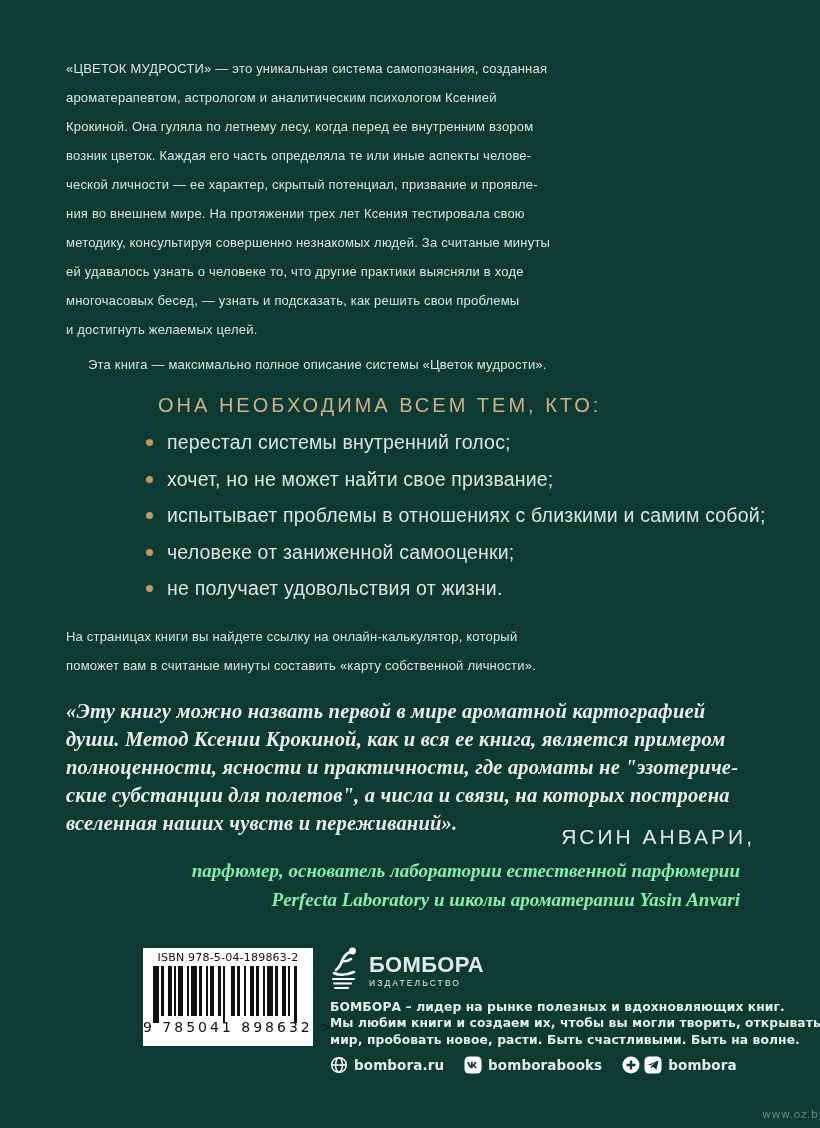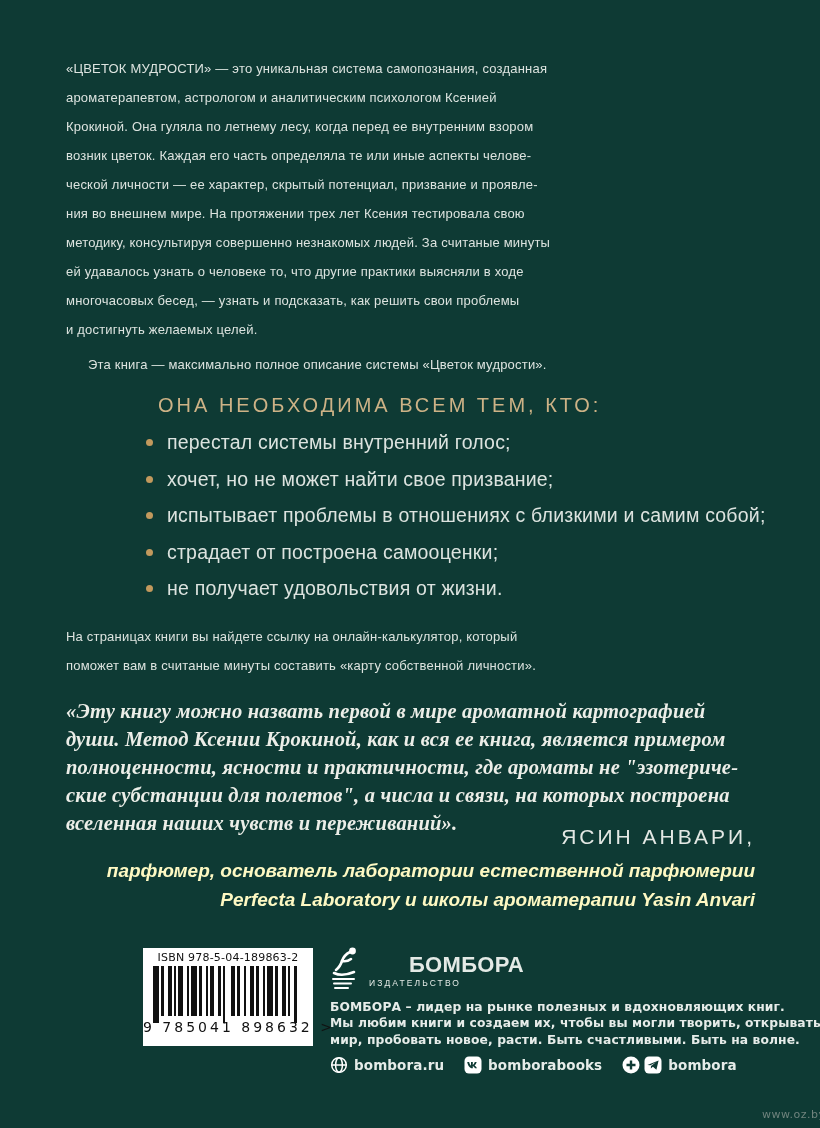--- a/index.html
+++ b/index.html
@@ -35,22 +35,22 @@
   #quote{
     left:66px;top:697px;color:#eceee8;white-space:pre;
     font-family:Liberation Serif, serif;font-style:italic;font-weight:700;
     font-size:20.5px;line-height:28px;letter-spacing:.2px;
   }
   #attr-name{
     right:65px;top:825px;color:#e3e8e4;font-size:21px;letter-spacing:3px;
     white-space:pre;text-align:right;font-weight:400;
   }
   #attr-title{
-    right:65px;top:856px;color:#fef9c3;white-space:pre;text-align:right;
-    font-family:Liberation Sans, sans-serif;font-style:italic;font-weight:700;
+    right:80px;top:856px;color:#86efac;white-space:pre;text-align:right;
+    font-family:Liberation Serif, serif;font-style:italic;font-weight:700;
     font-size:19px;line-height:29px;
   }
   
   #barcode{
     left:143px;top:948px;width:170px;height:98px;background:#ffffff;
     color:#111;box-sizing:border-box;padding-top:3px;
   }
   #barcode .isbn{
     font-family:"DejaVu Sans",sans-serif;font-size:11px;letter-spacing:.2px;
     text-align:center;white-space:pre;
@@ -65,21 +65,20 @@
     font-family:"DejaVu Sans",sans-serif;font-size:14px;letter-spacing:3px;
     text-align:center;white-space:pre;margin-top:3px;position:relative;z-index:2;
   }
   
   #publisher{left:330px;top:946px;width:350px;color:#e4eae6;}
   .logo-row{display:flex;align-items:flex-start;}
   .logo-mark{width:32px;height:44px;margin-right:7px;flex:0 0 auto;}
   .logo-name{
     font-size:22px;font-weight:700;letter-spacing:.3px;line-height:24px;margin-top:7px;
     font-family:"Liberation Sans",sans-serif;
-    margin-left:40px;
   }
   .logo-sub{
     font-size:8.5px;font-weight:400;letter-spacing:2.1px;margin-top:1px;
   }
   .pub-desc{
     margin-top:9px;font-family:"DejaVu Sans",sans-serif;
     font-size:12.3px;line-height:16.4px;font-weight:700;letter-spacing:.1px;
     white-space:pre;color:#e6ece9;
   }
   .social-row{display:flex;align-items:center;margin-top:8px;text-align:center;}
@@ -111,21 +110,21 @@
 и достигнуть желаемых целей.</div>
 
 <div id="p2" class="abs copy">Эта книга — максимально полное описание системы «Цветок мудрости».</div>
 
 <div id="heading" class="abs">ОНА НЕОБХОДИМА ВСЕМ ТЕМ, КТО:</div>
 
 <ul id="bullets" class="abs">
   <li><span class="dot"></span><span>перестал системы внутренний голос;</span></li>
   <li><span class="dot"></span><span>хочет, но не может найти свое призвание;</span></li>
   <li><span class="dot"></span><span>испытывает проблемы в отношениях с близкими и самим собой;</span></li>
-  <li><span class="dot"></span><span>страдает от построена самооценки;</span></li>
+  <li><span class="dot"></span><span>человеке от заниженной самооценки;</span></li>
   <li><span class="dot"></span><span>не получает удовольствия от жизни.</span></li>
 </ul>
 
 <div id="p3" class="abs copy">На страницах книги вы найдете ссылку на онлайн-калькулятор, который
 поможет вам в считаные минуты составить «карту собственной личности».</div>
 
 <div id="quote" class="abs">«Эту книгу можно назвать первой в мире ароматной картографией
 души. Метод Ксении Крокиной, как и вся ее книга, является примером
 полноценности, ясности и практичности, где ароматы не "эзотериче-
 ские субстанции для полетов", а числа и связи, на которых построена

